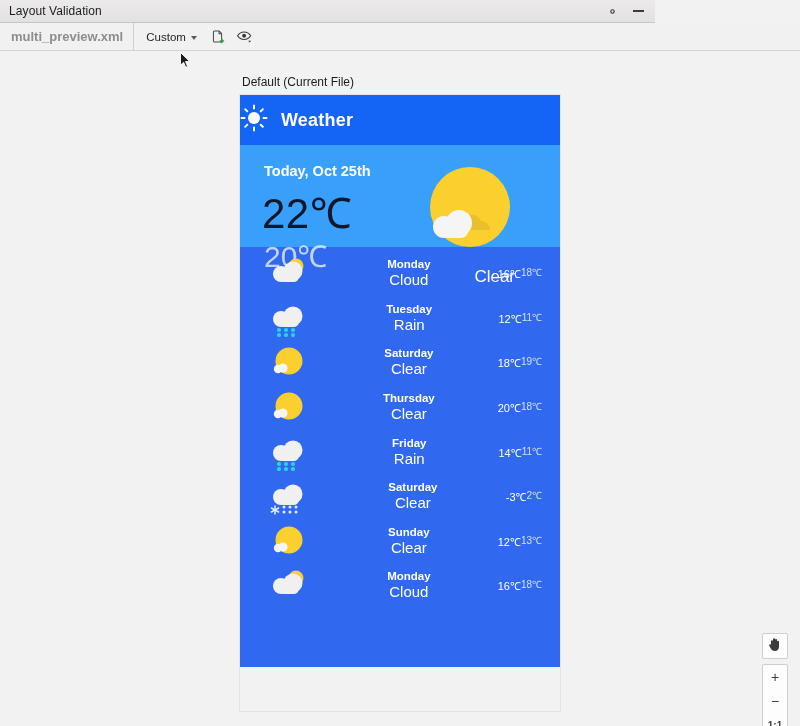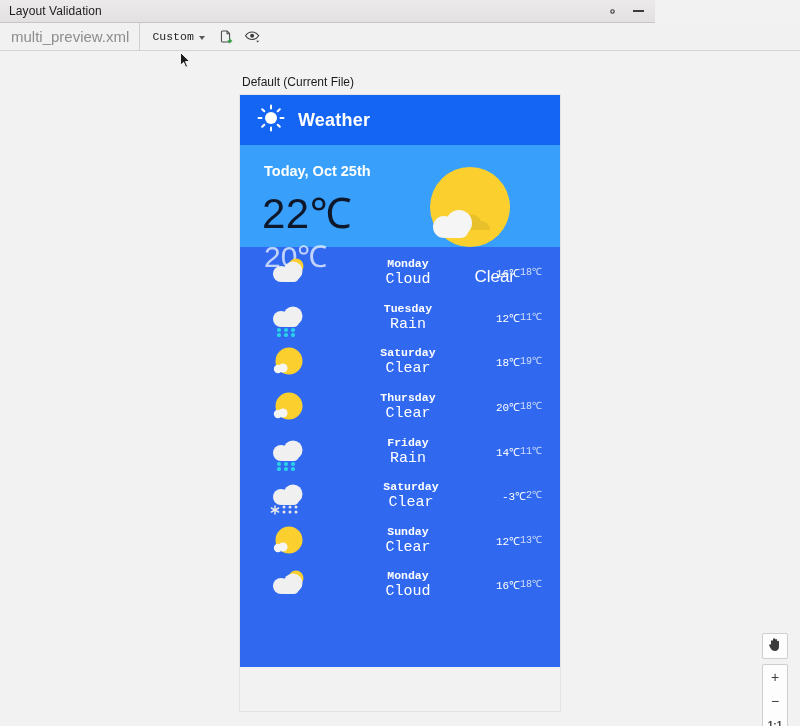--- a/index.html
+++ b/index.html
@@ -45,36 +45,36 @@
   #toolbar {
     position: absolute;
     left: 0; top: 23px;
     width: 800px; height: 28px;
     background: #f2f1f1;
     border-bottom: 1px solid #d4d2d2;
     display: flex;
     align-items: center;
   }
   #file-tab {
-    font-size: 15px;
+    font-size: 13px;
     color: #8d8d8d;
     padding: 0 10px 0 11px;
     height: 28px;
     display: flex; align-items: center;
     border-right: 1px solid #d0cece;
     cursor: pointer;
+    font-weight: bold;
   }
   #mode-select {
     display: flex; align-items: center; gap: 5px;
     font-size: 11.5px;
     color: #262626;
     padding: 0 8px 0 12px;
     height: 28px;
     cursor: pointer;
-    font-family: Liberation Mono, monospace;
   }
   .chev {
     width: 0; height: 0;
     border-left: 3.5px solid transparent;
     border-right: 3.5px solid transparent;
     border-top: 4px solid #5a5a5a;
     margin-top: 2px;
   }
   .tool-btn {
     width: 24px; height: 24px;
@@ -115,21 +115,20 @@
     width: 320px; height: 616px;
     overflow: hidden;
     box-shadow: 0 0 0 1px rgba(0,0,0,0.06);
   }
 
   #wx-header {
     height: 50px;
     background: #1565f5;
     display: flex;
     align-items: center;
-    padding-left: 17px;
     gap: 13px;
   }
   #wx-header-title {
     font-size: 18px;
     font-weight: bold;
     color: #ffffff;
     letter-spacing: 0.2px;
   }
 
   #wx-hero {
@@ -177,21 +176,20 @@
     height: 420px;
     padding-top: 4px;
   }
   .wx-row {
     height: 44.6px;
     display: flex;
     align-items: center;
     position: relative;
     padding-left: 28px;
     padding-right: 18px;
-    font-family: Liberation Mono, monospace;
   }
   .row-icon {
     width: 40px; height: 38px;
     flex: 0 0 40px;
     position: relative;
   }
   .row-text {
     margin-left: 12px;
     flex: 1 1 auto;
     display: flex;

